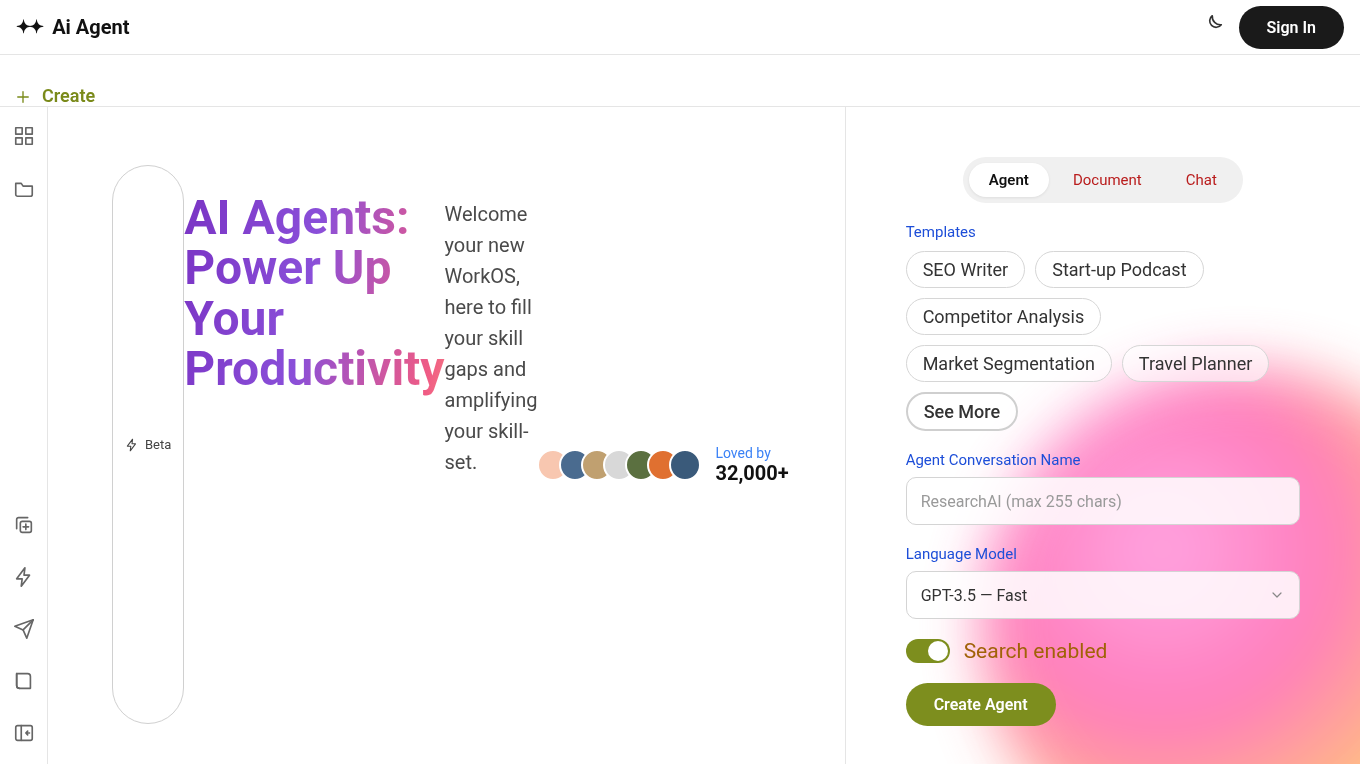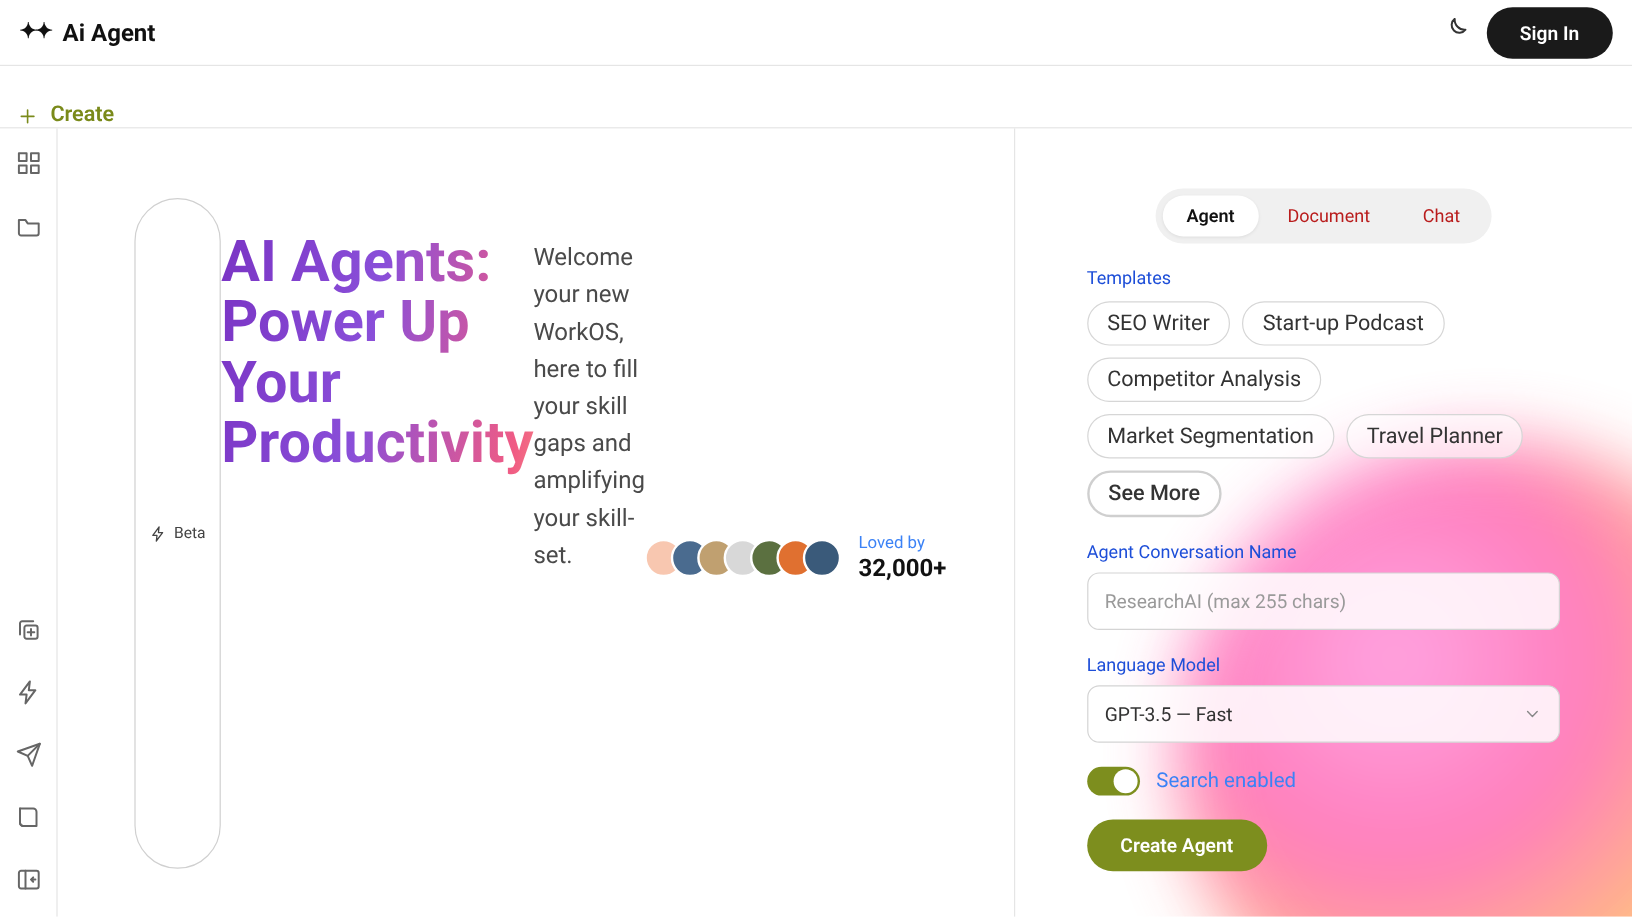--- a/index.html
+++ b/index.html
@@ -199,21 +199,21 @@
               <path d="m6 9 6 6 6-6"></path>
             </svg>
         </div>
       </div>
 
 
       <div class="toggle-row">
         <div class="toggle">
           <div class="knob"></div>
         </div>
-        <span class="lbl" style="font-size:17px;color:#3b82f6">Search enabled</span>
+        <span class="lbl" style="font-size:21px;color:#a16207">Search enabled</span>
       </div>
 
       <button class="create-agent">
         <span>Create Agent</span>
       </button>
 
     </div>
   </div>
 
 </div>

